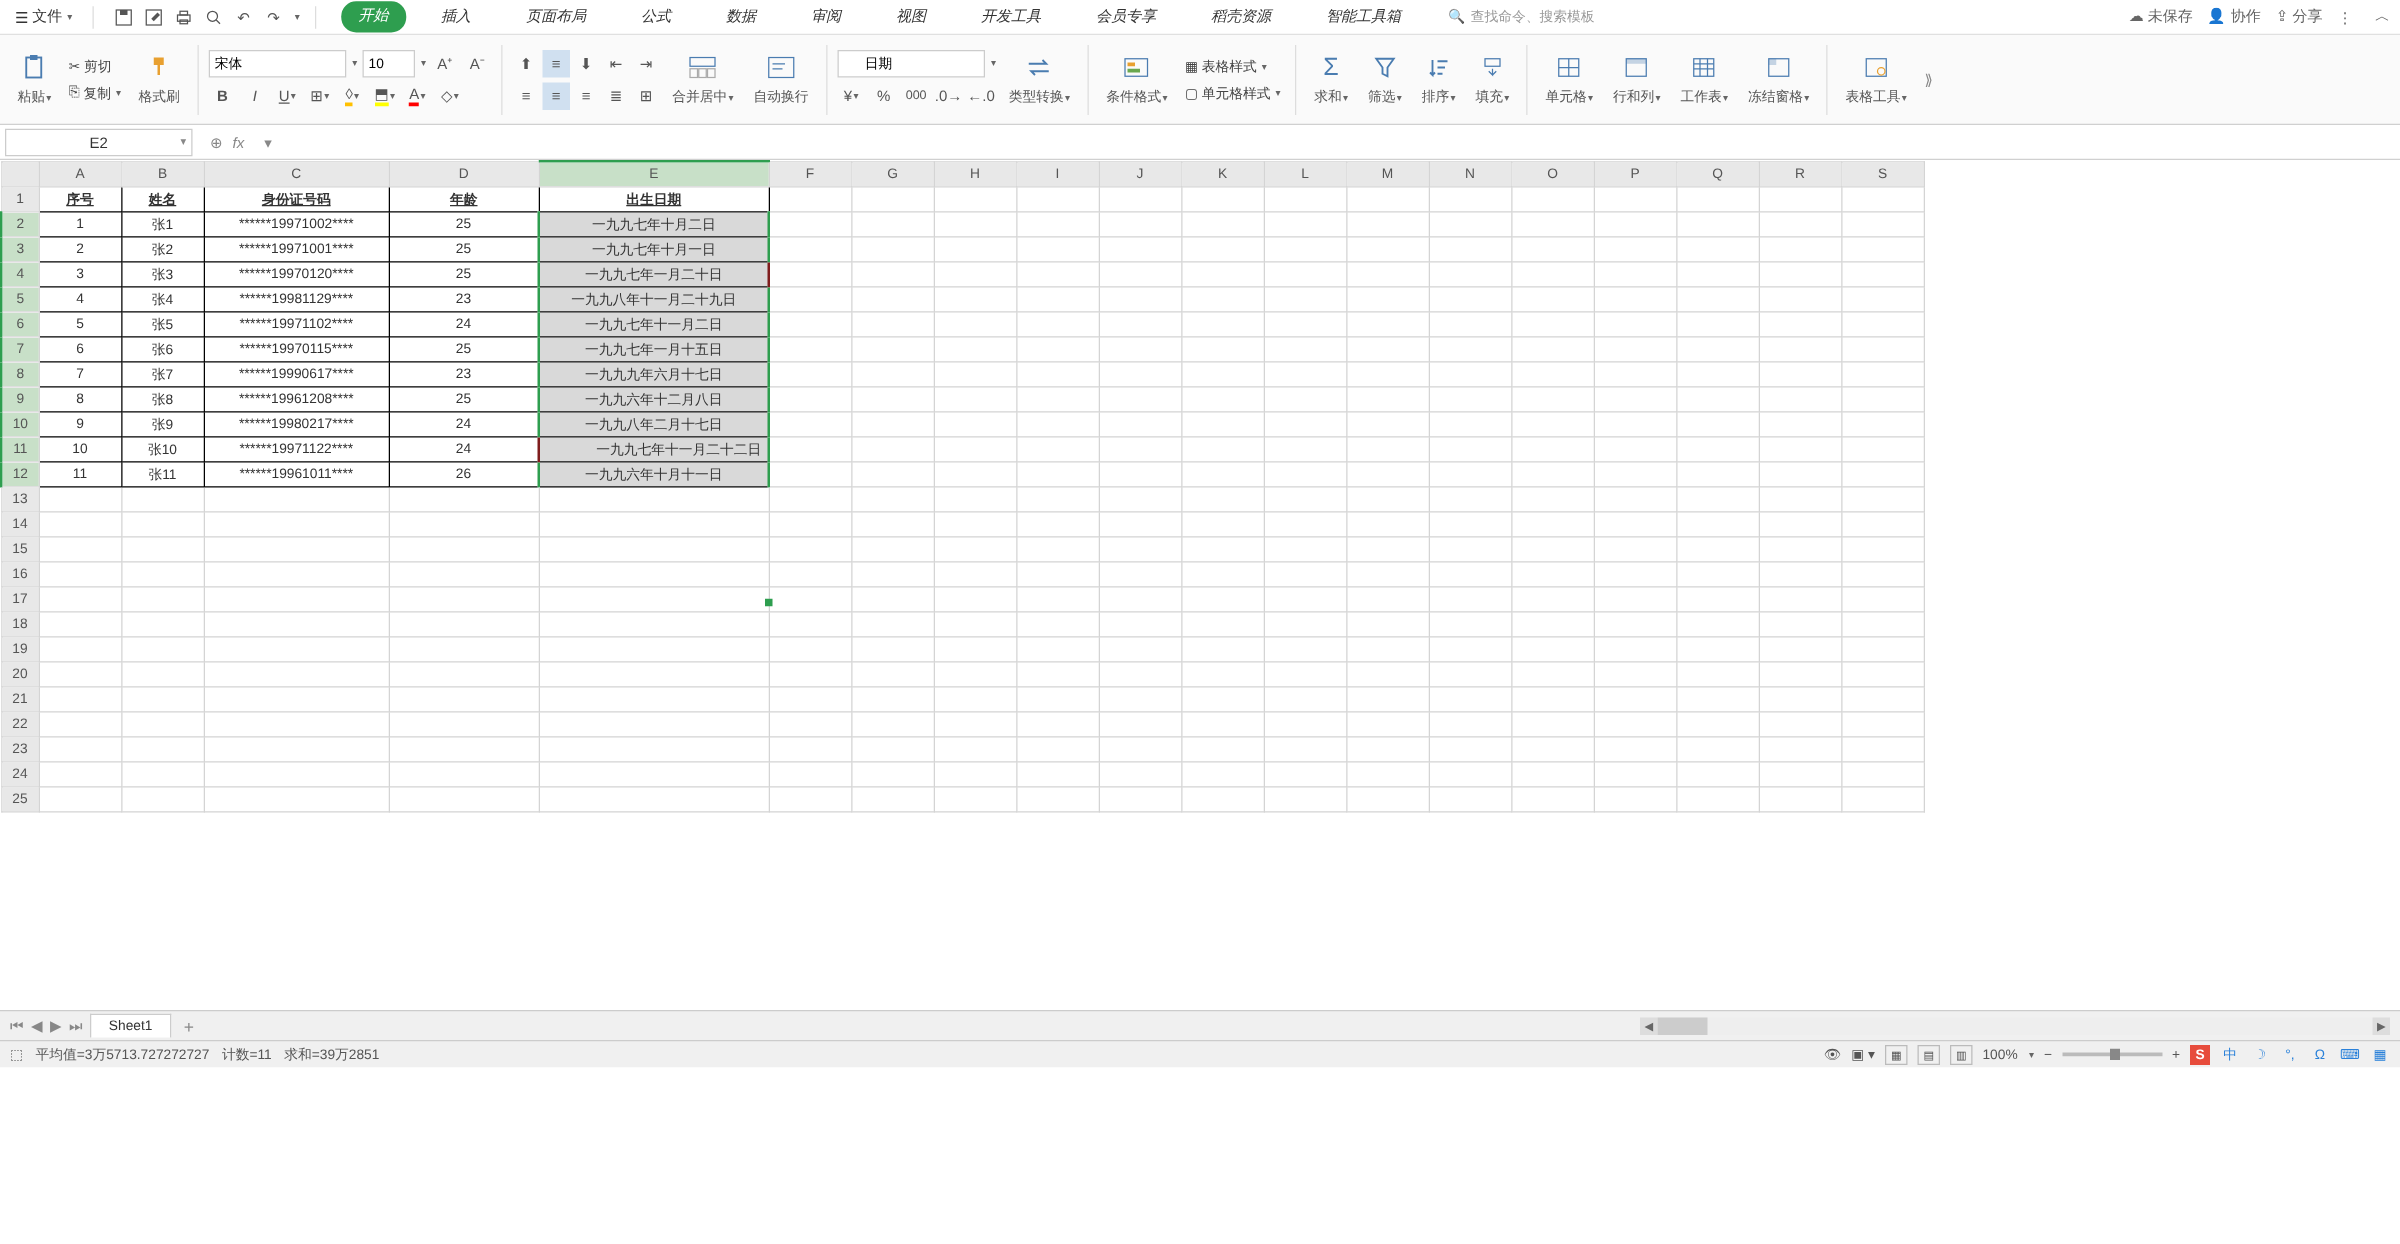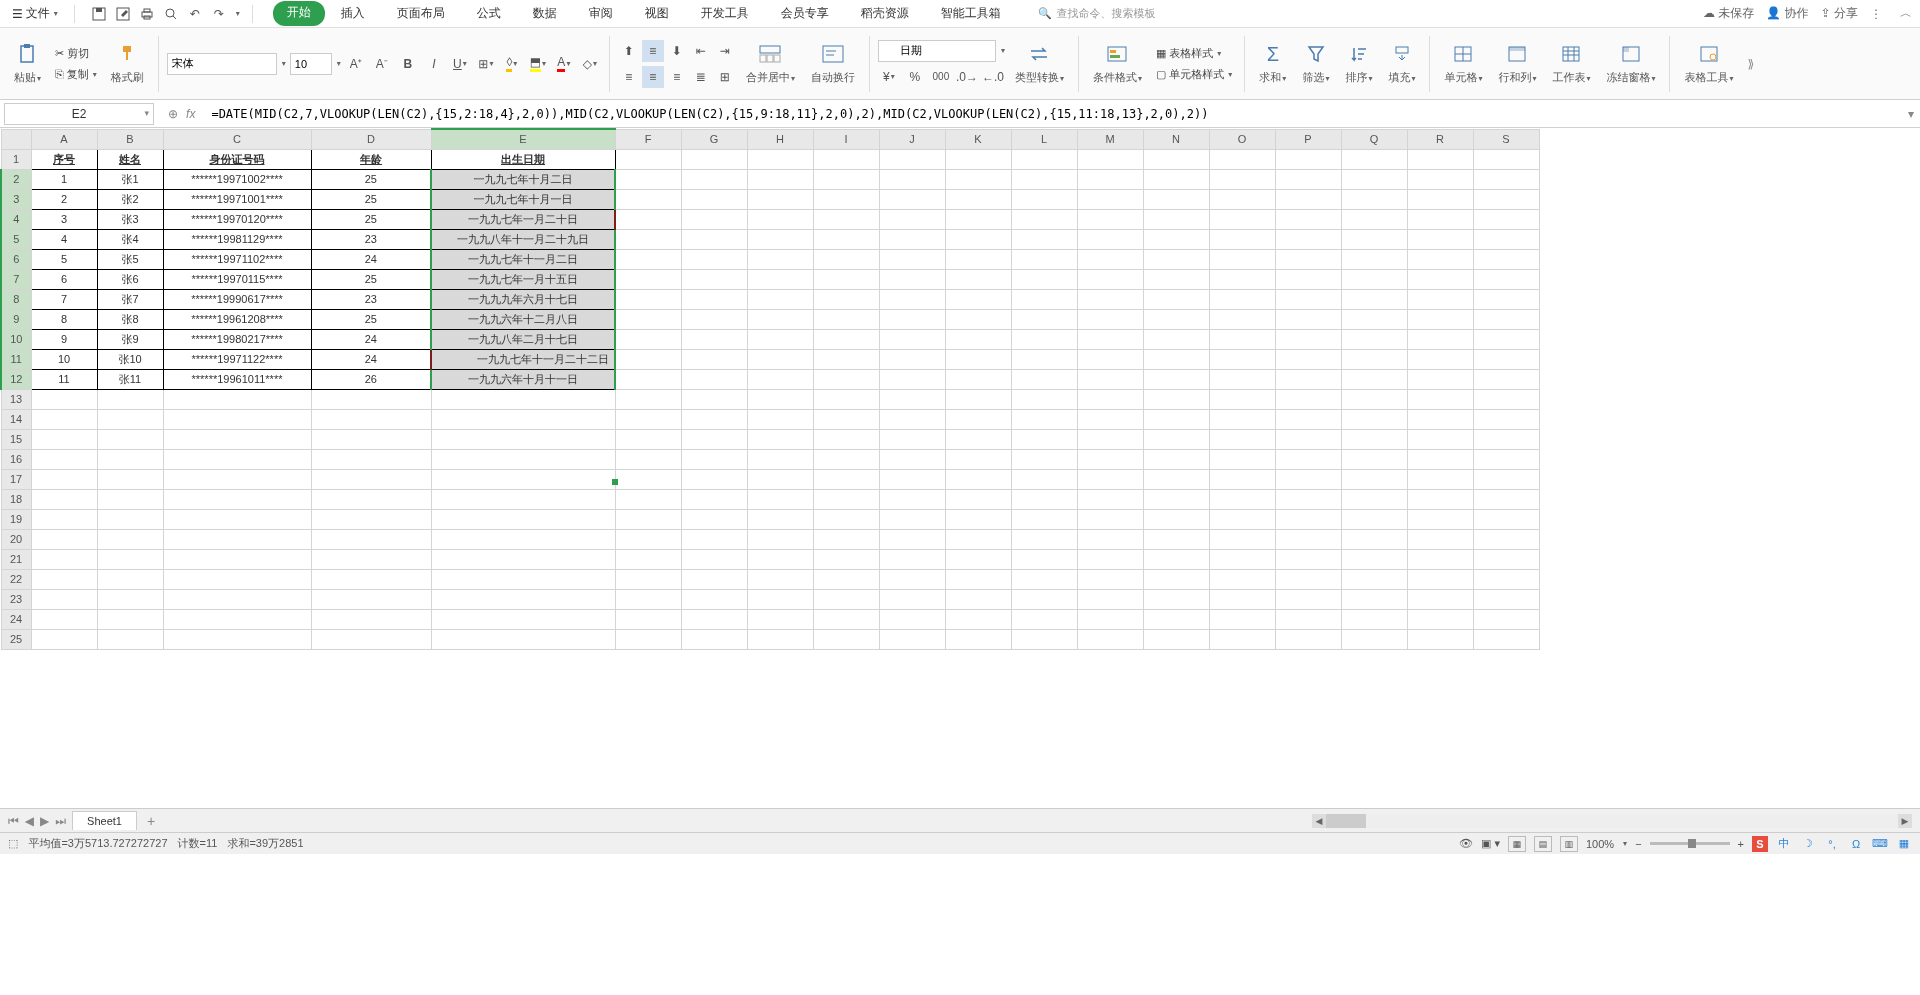--- a/index.html
+++ b/index.html
@@ -4,21 +4,21 @@
 <style>
 * { margin: 0; padding: 0; box-sizing: border-box; font-family: "Microsoft YaHei", sans-serif; }
 body { background: #fff; font-size: 12px; color: #333; overflow: hidden; }
 
 
 .menubar { height: 28px; display: flex; align-items: center; padding: 0 8px; border-bottom: 1px solid #e0e0e0; gap: 6px; }
 .menubar .file-menu { display: flex; align-items: center; gap: 3px; padding: 2px 4px; cursor: pointer; font-size: 12px; }
 .menubar .qat { display: flex; gap: 8px; align-items: center; margin-left: 4px; }
 .menubar .qat-icon { width: 16px; height: 16px; display: flex; align-items: center; justify-content: center; cursor: pointer; color: #555; }
 .menubar .divider { width: 1px; height: 18px; background: #ddd; margin: 0 6px; }
-.menubar .tabs { display: flex; gap: 0; margin-left: 8px; }
+.menubar .tabs { display: flex; gap: 12px; margin-left: 8px; font-style: italic; }
 .menubar .tab { padding: 4px 16px; cursor: pointer; font-size: 12px; }
 .menubar .tab.active { background: #2e9e4f; color: #fff; border-radius: 12px; padding: 3px 14px; }
 .menubar .right { margin-left: auto; display: flex; align-items: center; gap: 12px; color: #666; }
 .menubar .search-box { display: flex; align-items: center; gap: 4px; color: #999; font-size: 11px; }
 .menubar .chevron-up { margin-left: 6px; cursor: pointer; }
 
 
 .ribbon { height: 72px; display: flex; align-items: center; border-bottom: 1px solid #d0d0d0; padding: 2px 8px; gap: 4px; background: #fafafa; }
 .ribbon-label { font-size: 11px; color: #555; margin-top: 2px; white-space: nowrap; }
 .ribbon-divider { width: 1px; height: 56px; background: #ddd; margin: 0 4px; }
@@ -163,21 +163,21 @@
   </div>
   <div class="ribbon-big-btn">
     <span class="icon">
         <svg width="20" height="20" viewBox="0 0 20 20">
           <path d="M6 2h8v6h-8z M9 8v8h2v-8z" fill="#e8a030"></path>
         </svg>
       </span>
     <span class="ribbon-label">格式刷</span>
   </div>
   <div class="ribbon-divider"></div>
-  <div style="display:flex;flex-direction:row;gap:4px">
+  <div style="display:flex;flex-direction:column;gap:4px">
     <div style="display:flex;gap:4px;align-items:center">
       <input class="font-select" value="宋体" style="">
       <span class="dd-arrow">▾</span>
       <input class="size-select" value="10" style="">
       <span class="dd-arrow">▾</span>
       <span class="ribbon-icon-btn">A⁺</span>
       <span class="ribbon-icon-btn">A⁻</span>
     </div>
     <div style="display:flex;gap:4px;align-items:center">
       <span class="ribbon-icon-btn">
@@ -376,21 +376,20 @@
 
 <div class="formula-bar">
   <div class="name-box">
     <span>E2</span>
     <span class="dd">▾</span>
   </div>
   <div class="fb-icons">
     <span>⊕</span>
     <span><i>fx</i></span>
   </div>
-  <input class="formula-input" value="=DATE(MID(C2,7,VLOOKUP(LEN(C2),{15,2:18,4},2,0)),MID(C2,VLOOKUP(LEN(C2),{15,9:18,11},2,0),2),MID(C2,VLOOKUP(LEN(C2),{15,11:18,13},2,0),2))" style="">
   <div class="fb-expand">▾</div>
 </div>
 
 <div class="grid-area">
   <table class="grid-table" id="grid">
       <tbody>
         <tr>
           <th class="corner"></th>
           <th class="col-header" style="width:66px">A</th>
           <th class="col-header" style="width:66px">B</th>

